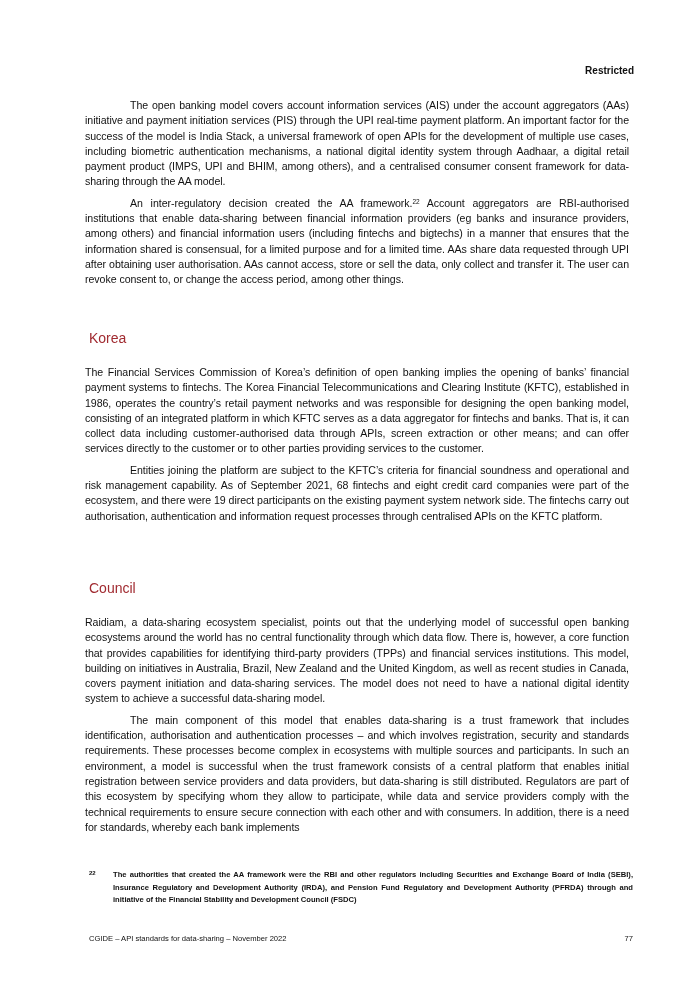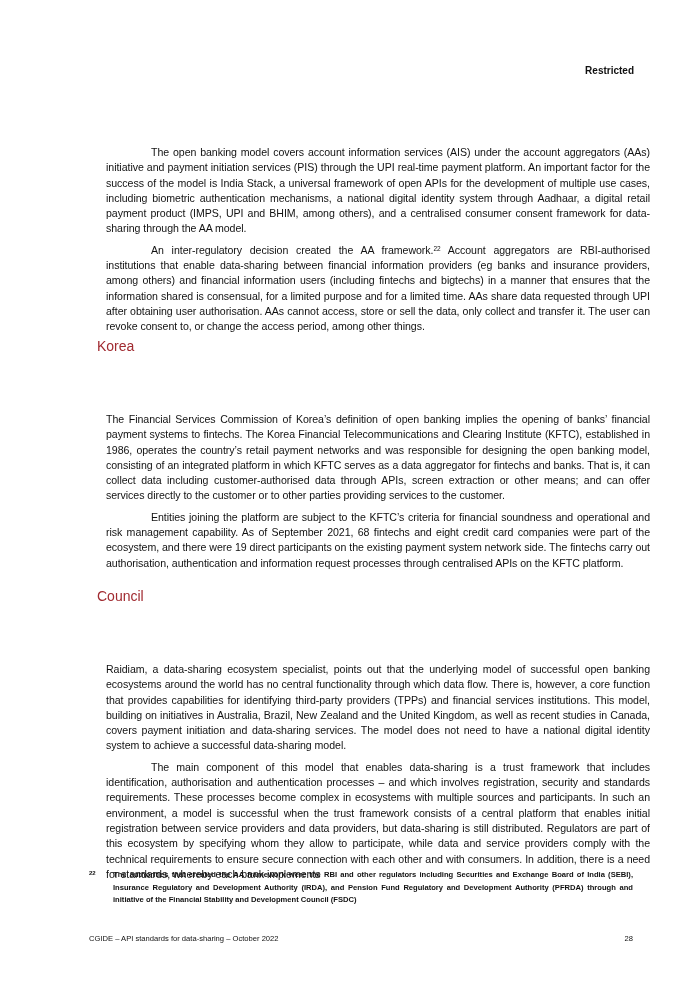--- a/index.html
+++ b/index.html
@@ -23,40 +23,39 @@
     .restricted {
       position: absolute;
       top: 65px;
       right: 66px;
       font-size: 10px;
       font-weight: bold;
       color: #111;
     }
     .body-col {
       position: absolute;
-      left: 106px;
+      left: 85px;
       width: 544px;
-      margin-top: 47px;
     }
     p.para {
       margin: 0;
       font-size: 10.6px;
       line-height: 15.3px;
       text-align: justify;
       letter-spacing: -0.05px;
     }
     p.indent { text-indent: 45px; }
     sup.fnref {
       font-size: 6.5px;
       vertical-align: top;
       position: relative;
       top: -2px;
     }
     h2.section {
-      margin: 8px;
+      margin: 0;
       font-size: 14px;
       font-weight: normal;
       color: #a12b31;
       position: absolute;
       left: 89px;
     }
     .footnote {
       position: absolute;
       left: 89px;
       top: 869px;
@@ -110,17 +109,17 @@
     <p class="para">Raidiam, a data-sharing ecosystem specialist, points out that the underlying model of successful open banking ecosystems around the world has no central functionality through which data flow. There is, however, a core function that provides capabilities for identifying third-party providers (TPPs) and financial services institutions. This model, building on initiatives in Australia, Brazil, New Zealand and the United Kingdom, as well as recent studies in Canada, covers payment initiation and data-sharing services. The model does not need to have a national digital identity system to achieve a successful data-sharing model.</p>
     <p class="para indent" style="margin-top:6px;">The main component of this model that enables data-sharing is a trust framework that includes identification, authorisation and authentication processes – and which involves registration, security and standards requirements. These processes become complex in ecosystems with multiple sources and participants. In such an environment, a model is successful when the trust framework consists of a central platform that enables initial registration between service providers and data providers, but data-sharing is still distributed. Regulators are part of this ecosystem by specifying whom they allow to participate, while data and service providers comply with the technical requirements to ensure secure connection with each other and with consumers. In addition, there is a need for standards, whereby each bank implements</p>
   </div>
 
   <div class="footnote">
     <span class="fn-num">22</span>
     <div class="fn-text">The authorities that created the AA framework were the RBI and other regulators including Securities and Exchange Board of India (SEBI), Insurance Regulatory and Development Authority (IRDA), and Pension Fund Regulatory and Development Authority (PFRDA) through and initiative of the Financial Stability and Development Council (FSDC)</div>
   </div>
 
   <div class="footer">
-    <span class="title">CGIDE – API standards for data-sharing – October 2022</span>
-    <span class="pnum">28</span>
+    <span class="title">CGIDE – API standards for data-sharing – November 2022</span>
+    <span class="pnum">77</span>
   </div>
 
 </div>
 
 </body></html>

